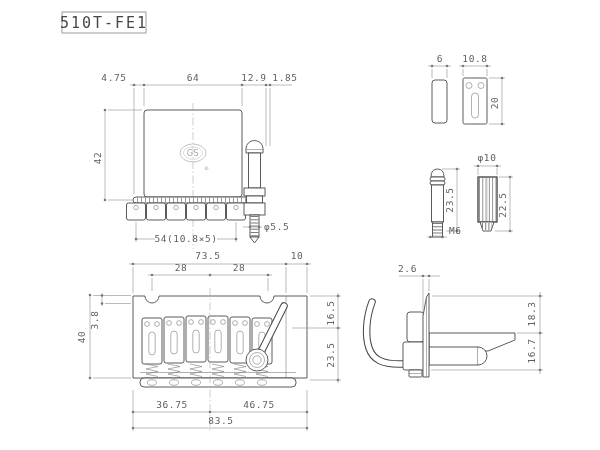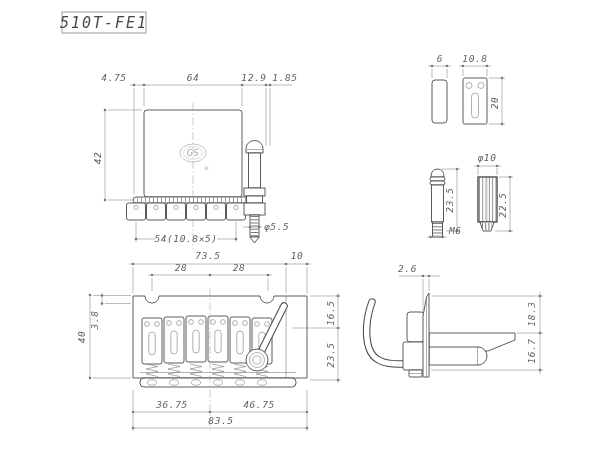--- a/index.html
+++ b/index.html
@@ -1,16 +1,16 @@
 <!DOCTYPE html>
 <html><head>
 <meta charset="utf-8">
 <style>
   html,body{margin:0;padding:0;background:#e8e8e8;}
-  .sheet{width:600px;height:450px;background:#ffffff;position:relative;overflow:hidden;font-style:italic;}
+  .sheet{width:600px;height:450px;background:#ffffff;position:relative;overflow:hidden;}
   svg{display:block;}
   .ln  {stroke:#4a4a4a;stroke-width:0.9;fill:none;}
   .lnw {stroke:#4a4a4a;stroke-width:0.9;fill:#ffffff;}
   .ln2 {stroke:#6f6f6f;stroke-width:0.55;fill:none;}
   .dim {stroke:#8e8e8e;stroke-width:0.6;fill:none;}
   .dot {fill:#787878;stroke:none;}
   .cl  {stroke:#9a9a9a;stroke-width:0.5;fill:none;stroke-dasharray:8 2.5 1.5 2.5;}
   .hatch{stroke:#9a9a9a;stroke-width:5.5;fill:none;stroke-dasharray:1 3;}
   .knurl{stroke:#8a8a8a;stroke-width:44;fill:none;stroke-dasharray:0.9 2.4;}
   .thr {stroke:#7a7a7a;fill:none;stroke-dasharray:1 2.2;}

